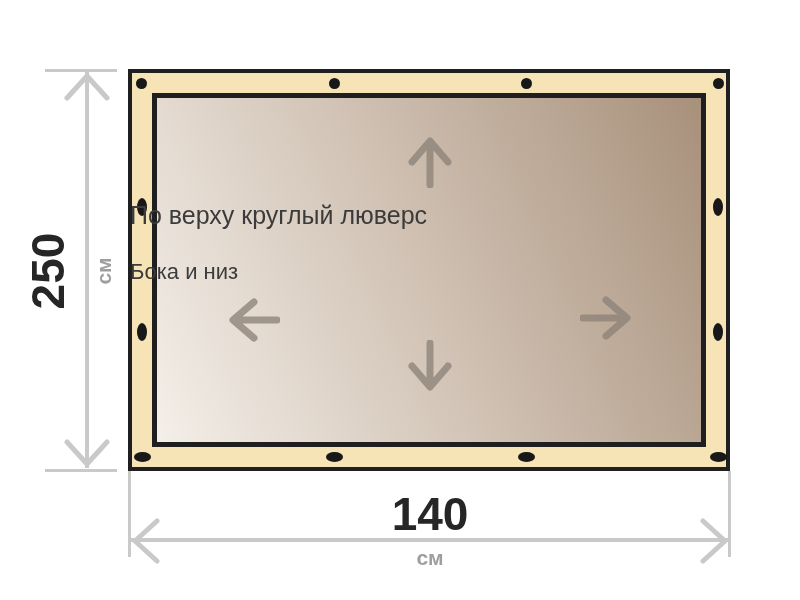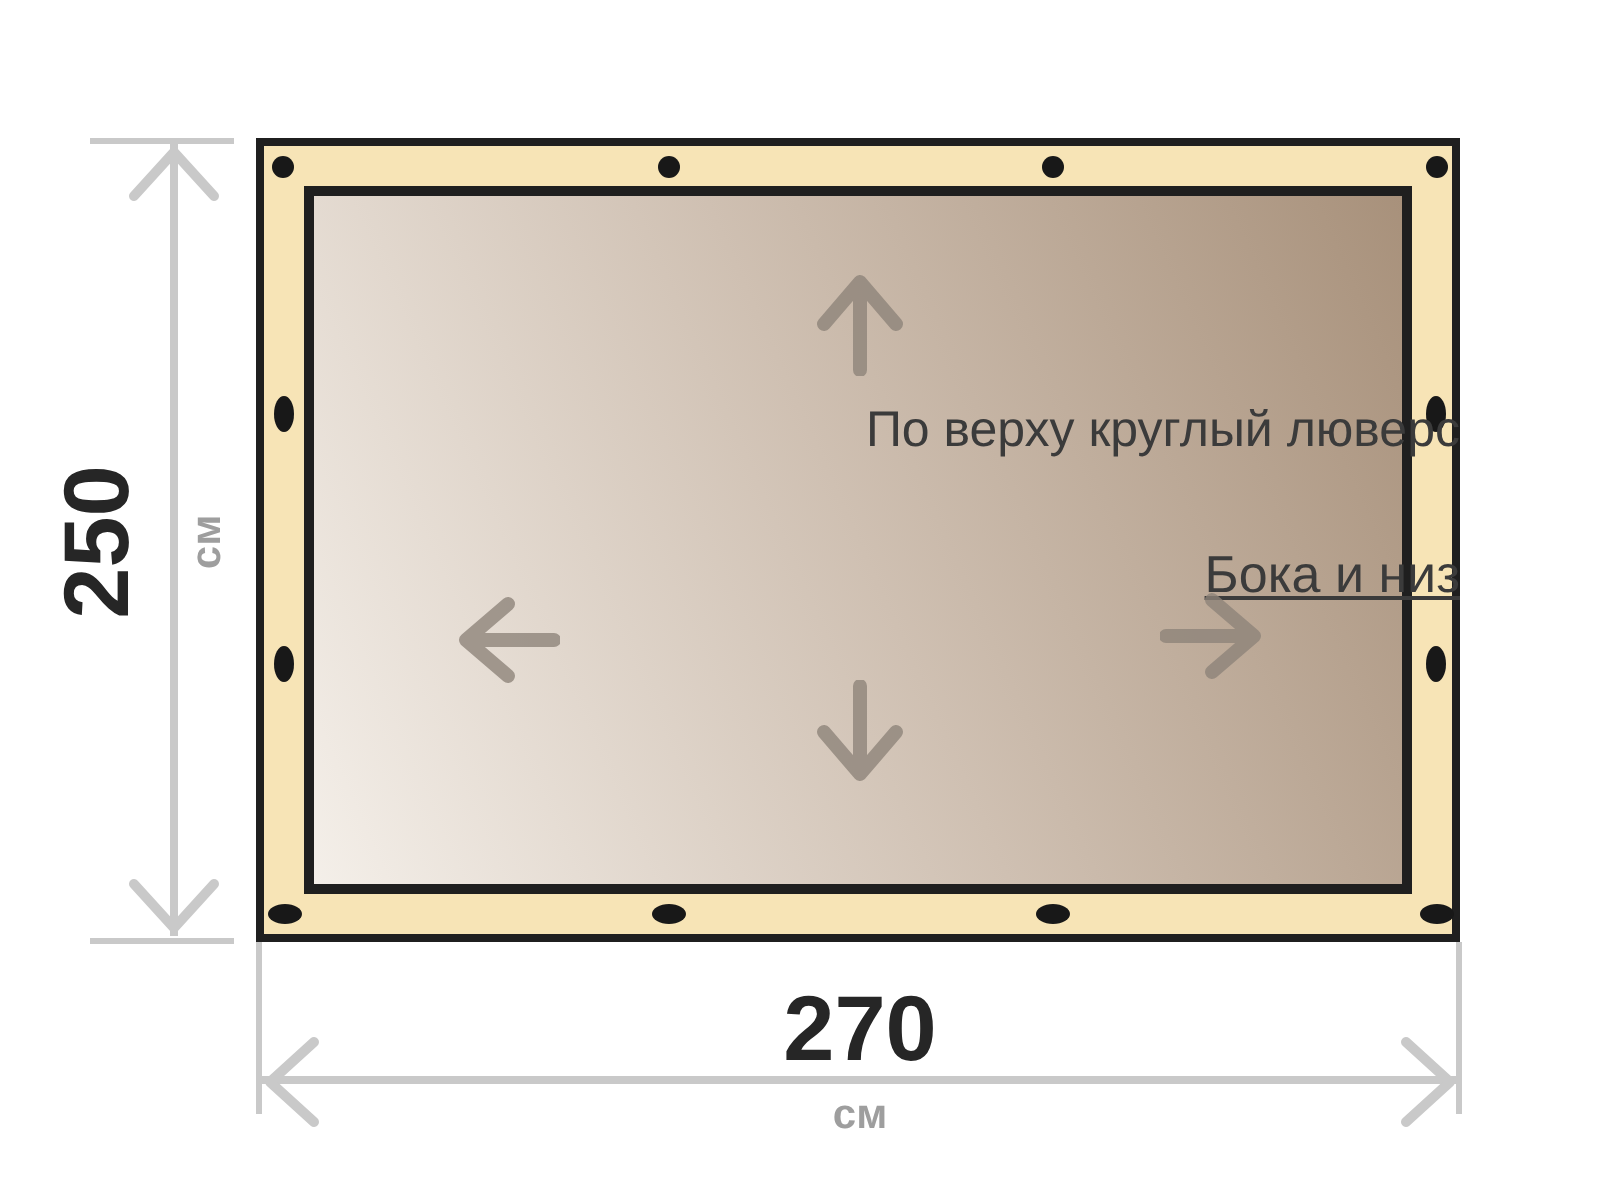--- a/index.html
+++ b/index.html
@@ -30,25 +30,25 @@
 
   
   .grommet { position: absolute; background: var(--grommet, #181818); }
   .grommet.round { width: 11px; height: 11px; border-radius: 50%; }
   .grommet.oval-h { width: 17px; height: 10px; border-radius: 50%; }
   .grommet.oval-v { width: 10px; height: 18px; border-radius: 50%; }
 
   
   .anno {
     position: absolute; left: 130px; width: 600px;
-    text-align: right; color: var(--annotation-text, #3b3b3b);
+    text-align: left; color: var(--annotation-text, #3b3b3b);
     font-size: 25px; line-height: 31px;
   }
   .anno.top-line  { top: 200px; }
-  .anno.mid-block { top: 272px; font-size: 26px; text-decoration: underline; }
+  .anno.mid-block { top: 256px; font-size: 22px; }
 
   .dir-arrow { position: absolute; color: var(--direction-arrow, #8d8379); opacity: 0.78; }
 
   
   .dim { position: absolute; background: var(--dimension-line, #c9c9c9); }
   .dim.tick-h { height: 3px; }
   .dim.tick-v { width: 3px; }
   .dim-chevron { position: absolute; color: var(--dimension-line, #c9c9c9); }
 
   .dim-number {
@@ -119,16 +119,16 @@
 
   <div class="dim tick-v" style="left:128px;top:471px;height:86px;"></div>
   <div class="dim tick-v" style="left:728px;top:471px;height:86px;"></div>
   <div class="dim" style="left:131px;top:538px;width:598px;height:4px;"></div>
   <svg class="dim-chevron" style="left:130px;top:517px;" width="30" height="48" viewBox="0 0 30 48">
     <path d="M27 4 L5 24 L27 44" fill="none" stroke="currentColor" stroke-width="5" stroke-linecap="round" stroke-linejoin="round"></path>
   </svg>
   <svg class="dim-chevron" style="left:700px;top:517px;" width="30" height="48" viewBox="0 0 30 48">
     <path d="M3 4 L25 24 L3 44" fill="none" stroke="currentColor" stroke-width="5" stroke-linecap="round" stroke-linejoin="round"></path>
   </svg>
-  <div class="dim-number" style="left:330px;top:489px;width:200px;height:50px;">270</div>
+  <div class="dim-number" style="left:330px;top:489px;width:200px;height:50px;">140</div>
   <div class="dim-unit" style="left:380px;top:546px;width:100px;height:24px;">см</div>
 
 </div>
 
 </body></html>

